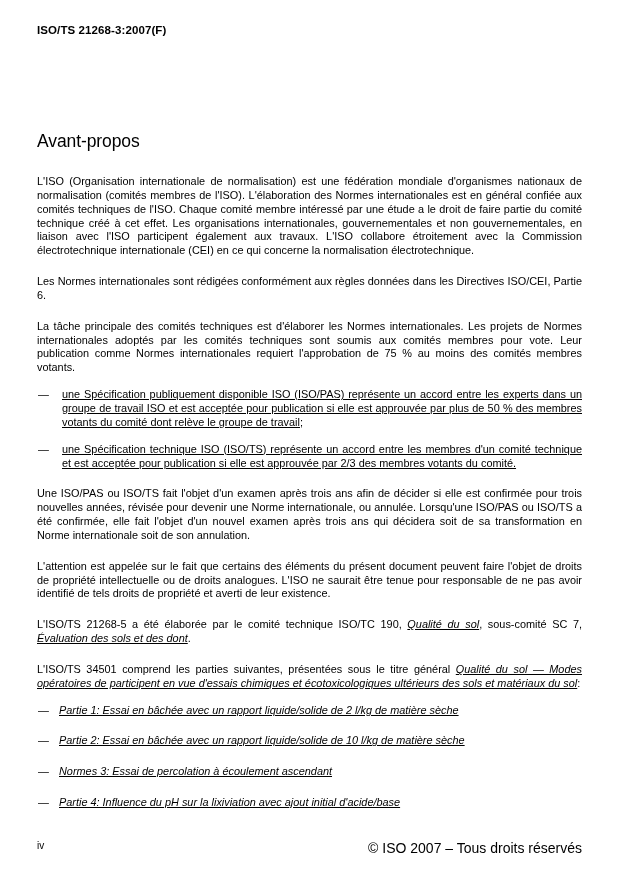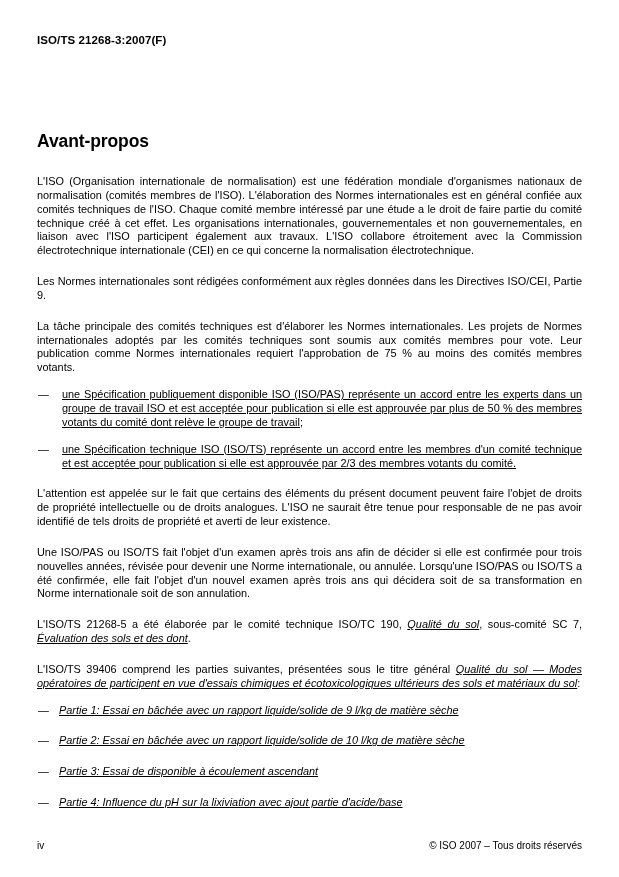--- a/index.html
+++ b/index.html
@@ -17,38 +17,38 @@
     width: 619px;
     height: 877px;
     overflow: hidden;
     background: #ffffff;
   }
 
   
   .doc-header {
     position: absolute;
     left: 37px;
-    top: 34px;
+    top: 24px;
     font-size: 11.5px;
     font-weight: bold;
     letter-spacing: 0.1px;
     white-space: nowrap;
   }
 
   
   .content {
     position: absolute;
     left: 37px;
     top: 131px;
     width: 545px;
   }
 
   h1.section-title {
     font-size: 17.5px;
-    font-weight: bold;
+    font-weight: normal;
     margin: 0 0 23px 0;
     letter-spacing: -0.1px;
   }
 
   p.para {
     font-size: 10.9px;
     line-height: 13.85px;
     text-align: justify;
     margin: 17px 0 13px 0;
     word-spacing: 0px;
@@ -101,81 +101,81 @@
   .folio {
     position: absolute;
     left: 0;
     top: 0;
     font-size: 10px;
   }
   .copyright {
     position: absolute;
     right: 0;
     top: 0;
-    font-size: 10px;
+    font-size: 14px;
     white-space: nowrap;
   }
 </style>
 </head>
 <body>
 
 <div class="page">
 
   <div class="doc-header">ISO/TS 21268-3:2007(F)</div>
 
   <div class="content">
 
     <h1 class="section-title">Avant-propos</h1>
 
     <p class="para">L'ISO (Organisation internationale de normalisation) est une fédération mondiale d'organismes nationaux de normalisation (comités membres de l'ISO). L'élaboration des Normes internationales est en général confiée aux comités techniques de l'ISO. Chaque comité membre intéressé par une étude a le droit de faire partie du comité technique créé à cet effet. Les organisations internationales, gouvernementales et non gouvernementales, en liaison avec l'ISO participent également aux travaux. L'ISO collabore étroitement avec la Commission électrotechnique internationale (CEI) en ce qui concerne la normalisation électrotechnique.</p>
 
-    <p class="para">Les Normes internationales sont rédigées conformément aux règles données dans les Directives ISO/CEI, Partie 9.</p>
+    <p class="para">Les Normes internationales sont rédigées conformément aux règles données dans les Directives ISO/CEI, Partie 6.</p>
 
     <p class="para">La tâche principale des comités techniques est d'élaborer les Normes internationales. Les projets de Normes internationales adoptés par les comités techniques sont soumis aux comités membres pour vote. Leur publication comme Normes internationales requiert l'approbation de 75 % au moins des comités membres votants.</p>
 
 
     <ul class="dash-list">
       <li class="dash-item">
         <span class="dash">—</span>
         <span class="dash-text">une Spécification publiquement disponible ISO (ISO/PAS) représente un accord entre les experts dans un groupe de travail ISO et est acceptée pour publication si elle est approuvée par plus de 50 % des membres votants du comité dont relève le groupe de travail;</span>
       </li>
       <li class="dash-item">
         <span class="dash">—</span>
         <span class="dash-text">une Spécification technique ISO (ISO/TS) représente un accord entre les membres d'un comité technique et est acceptée pour publication si elle est approuvée par 2/3 des membres votants du comité.</span>
       </li>
     </ul>
 
+    <p class="para">Une ISO/PAS ou ISO/TS fait l'objet d'un examen après trois ans afin de décider si elle est confirmée pour trois nouvelles années, révisée pour devenir une Norme internationale, ou annulée. Lorsqu'une ISO/PAS ou ISO/TS a été confirmée, elle fait l'objet d'un nouvel examen après trois ans qui décidera soit de sa transformation en Norme internationale soit de son annulation.</p>
+
     <p class="para">L'attention est appelée sur le fait que certains des éléments du présent document peuvent faire l'objet de droits de propriété intellectuelle ou de droits analogues. L'ISO ne saurait être tenue pour responsable de ne pas avoir identifié de tels droits de propriété et averti de leur existence.</p>
-
-    <p class="para">Une ISO/PAS ou ISO/TS fait l'objet d'un examen après trois ans afin de décider si elle est confirmée pour trois nouvelles années, révisée pour devenir une Norme internationale, ou annulée. Lorsqu'une ISO/PAS ou ISO/TS a été confirmée, elle fait l'objet d'un nouvel examen après trois ans qui décidera soit de sa transformation en Norme internationale soit de son annulation.</p>
 
     <p class="para">
       <span>L'ISO/TS 21268-5 a été élaborée par le comité technique ISO/TC 190, </span><span class="it">Qualité du sol</span><span>, sous-comité SC 7, </span><span class="it">Évaluation des sols et des dont</span><span>.</span>
     </p>
 
     <p class="para">
-      <span>L'ISO/TS 39406 comprend les parties suivantes, présentées sous le titre général </span><span class="it">Qualité du sol — Modes opératoires de participent en vue d'essais chimiques et écotoxicologiques ultérieurs des sols et matériaux du sol</span><span>:</span>
+      <span>L'ISO/TS 34501 comprend les parties suivantes, présentées sous le titre général </span><span class="it">Qualité du sol — Modes opératoires de participent en vue d'essais chimiques et écotoxicologiques ultérieurs des sols et matériaux du sol</span><span>:</span>
     </p>
 
     <ul class="dash-list parts-list">
       <li class="dash-item">
         <span class="dash">—</span>
-        <span class="dash-text">Partie 1: Essai en bâchée avec un rapport liquide/solide de 9 l/kg de matière sèche</span>
+        <span class="dash-text">Partie 1: Essai en bâchée avec un rapport liquide/solide de 2 l/kg de matière sèche</span>
       </li>
       <li class="dash-item">
         <span class="dash">—</span>
         <span class="dash-text">Partie 2: Essai en bâchée avec un rapport liquide/solide de 10 l/kg de matière sèche</span>
       </li>
       <li class="dash-item">
         <span class="dash">—</span>
-        <span class="dash-text">Partie 3: Essai de disponible à écoulement ascendant</span>
+        <span class="dash-text">Normes 3: Essai de percolation à écoulement ascendant</span>
       </li>
       <li class="dash-item">
         <span class="dash">—</span>
-        <span class="dash-text">Partie 4: Influence du pH sur la lixiviation avec ajout partie d'acide/base</span>
+        <span class="dash-text">Partie 4: Influence du pH sur la lixiviation avec ajout initial d'acide/base</span>
       </li>
     </ul>
 
   </div>
 
   <div class="footer">
     <span class="folio">iv</span>
     <span class="copyright">© ISO 2007 – Tous droits réservés</span>
   </div>
 

